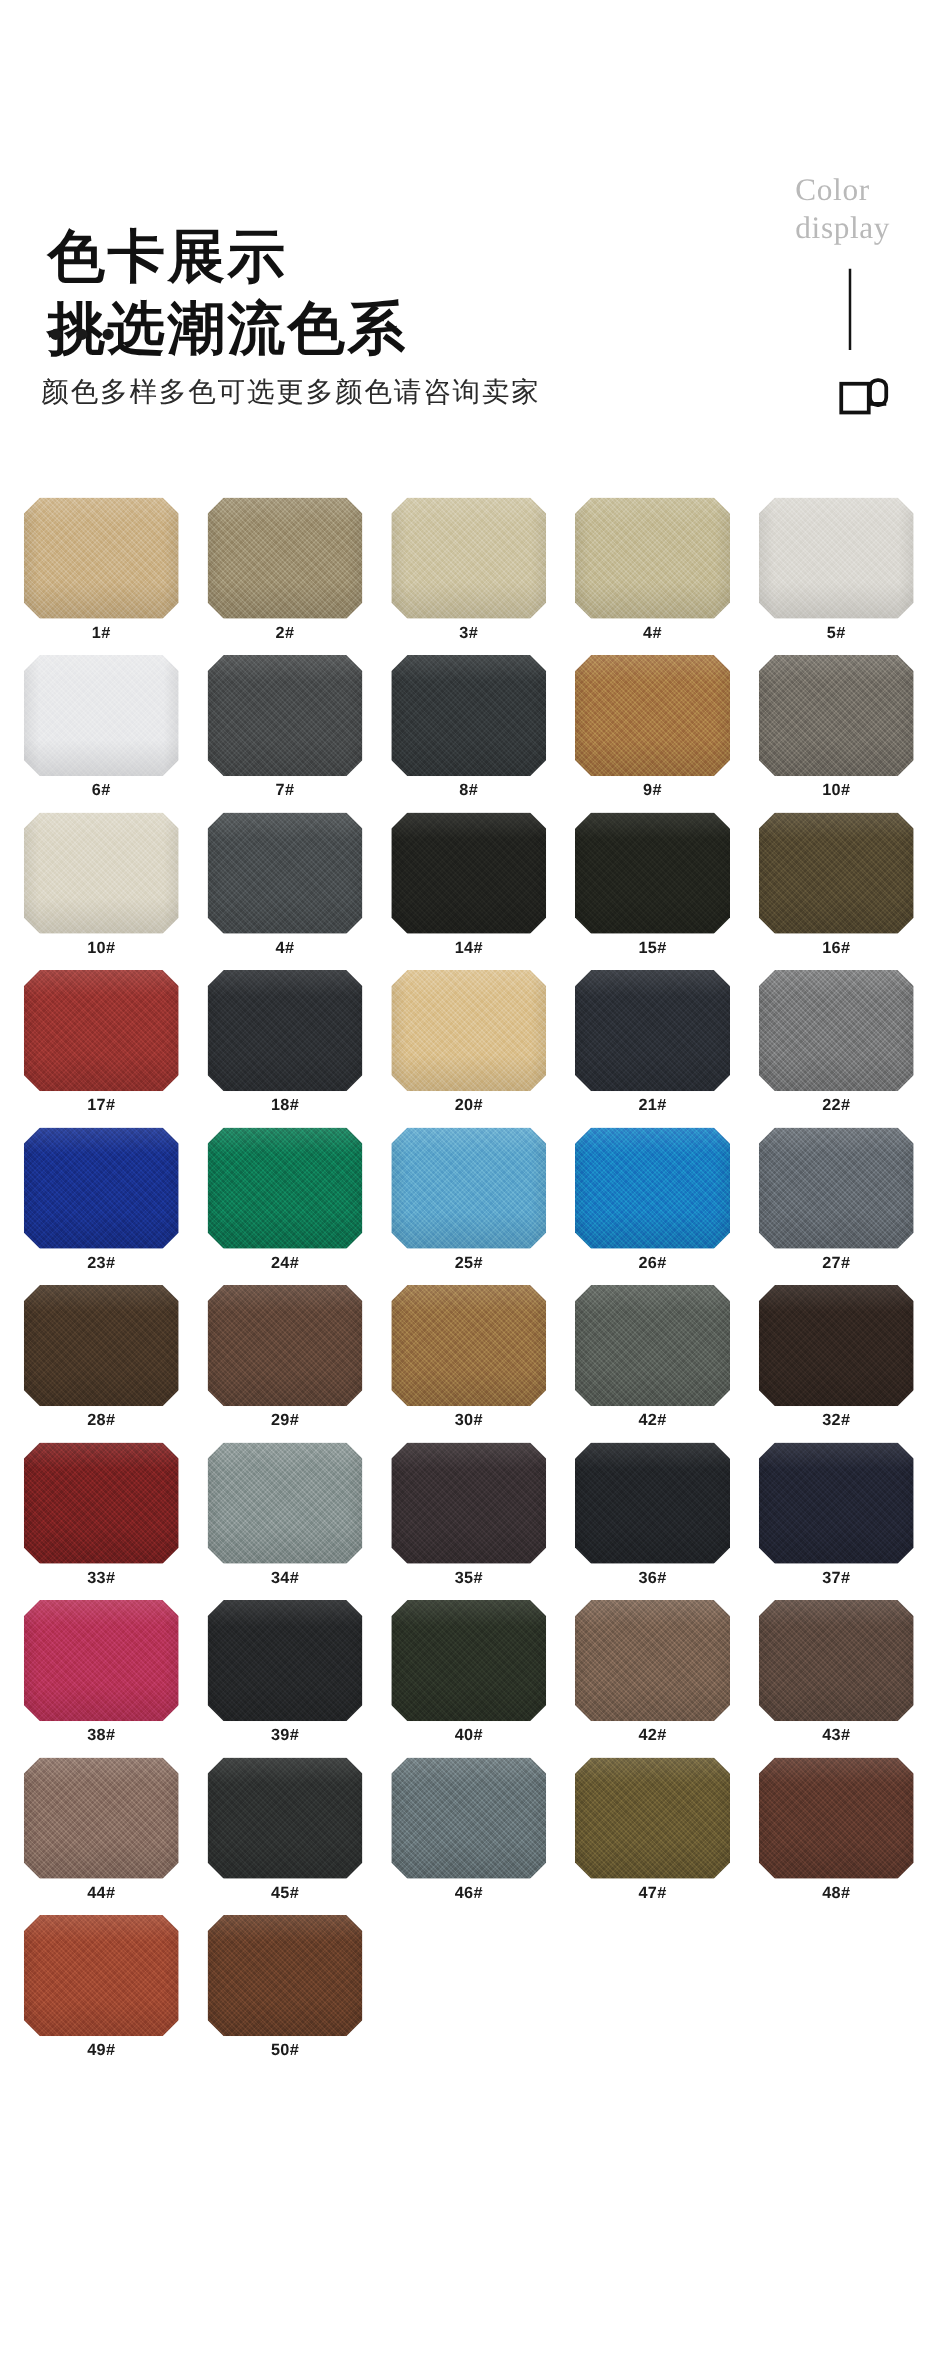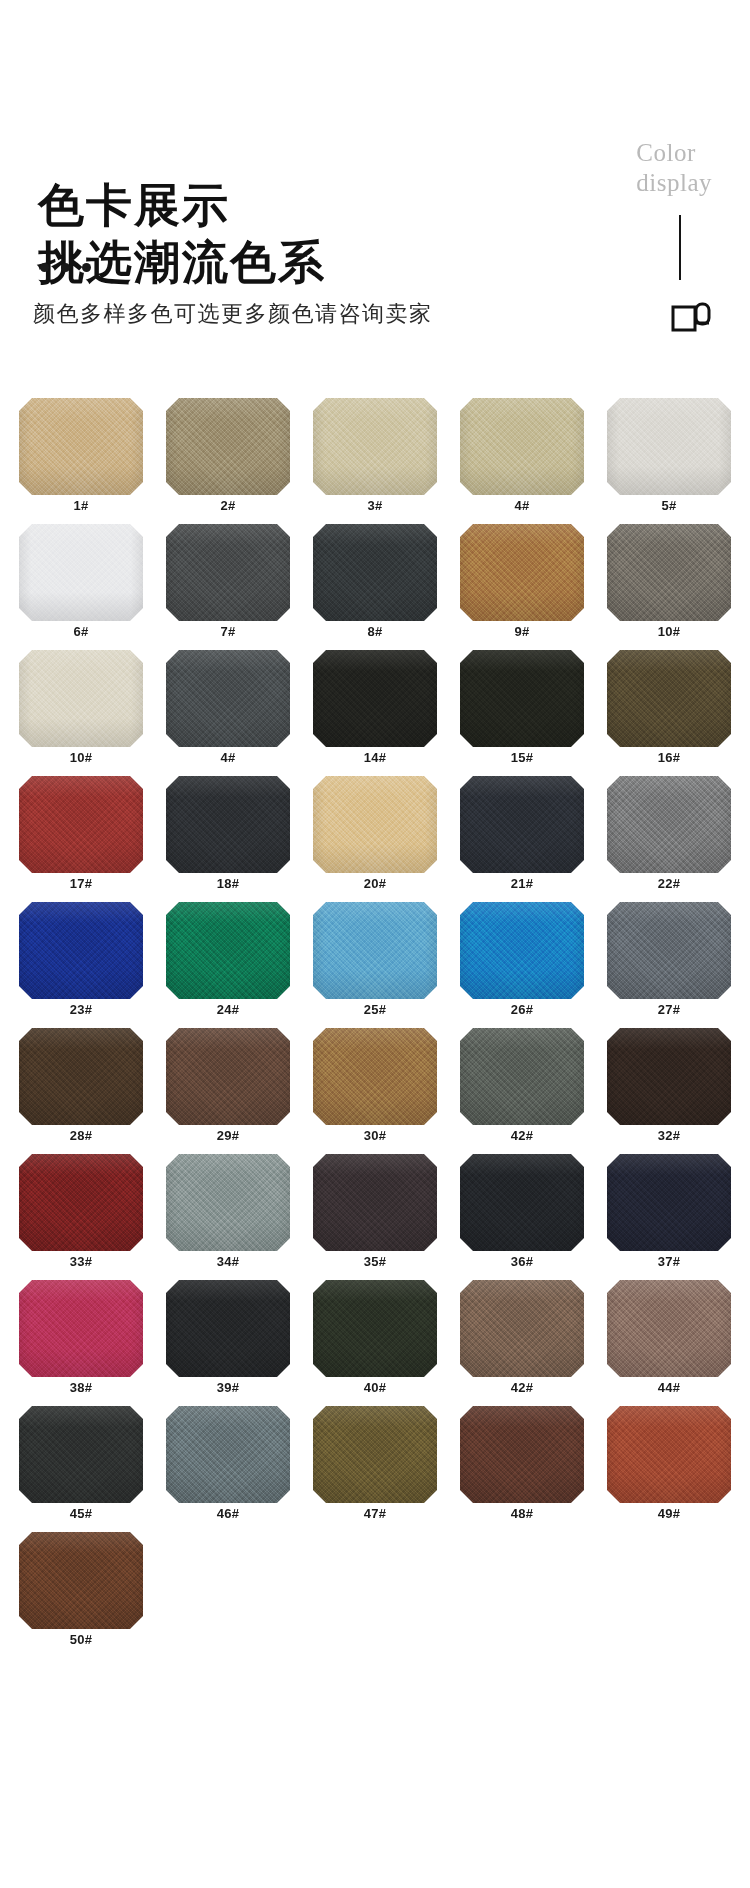--- a/index.html
+++ b/index.html
@@ -361,20 +361,24 @@
     </div>
     <div class="cell">
       <div class="chip" style="background-color: rgb(44, 51, 39);"></div>
       <div class="chip-label">40#</div>
     </div>
     <div class="cell">
       <div class="chip" style="background-color: rgb(123, 99, 82);"></div>
       <div class="chip-label">42#</div>
     </div>
     <div class="cell">
+      <div class="chip" style="background-color: rgb(94, 74, 64);"></div>
+      <div class="chip-label">43#</div>
+    </div>
+    <div class="cell">
       <div class="chip" style="background-color: rgb(139, 113, 101);"></div>
       <div class="chip-label">44#</div>
     </div>
     <div class="cell">
       <div class="chip" style="background-color: rgb(47, 50, 49);"></div>
       <div class="chip-label">45#</div>
     </div>
     <div class="cell">
       <div class="chip" style="background-color: rgb(104, 118, 122);"></div>
       <div class="chip-label">46#</div>

